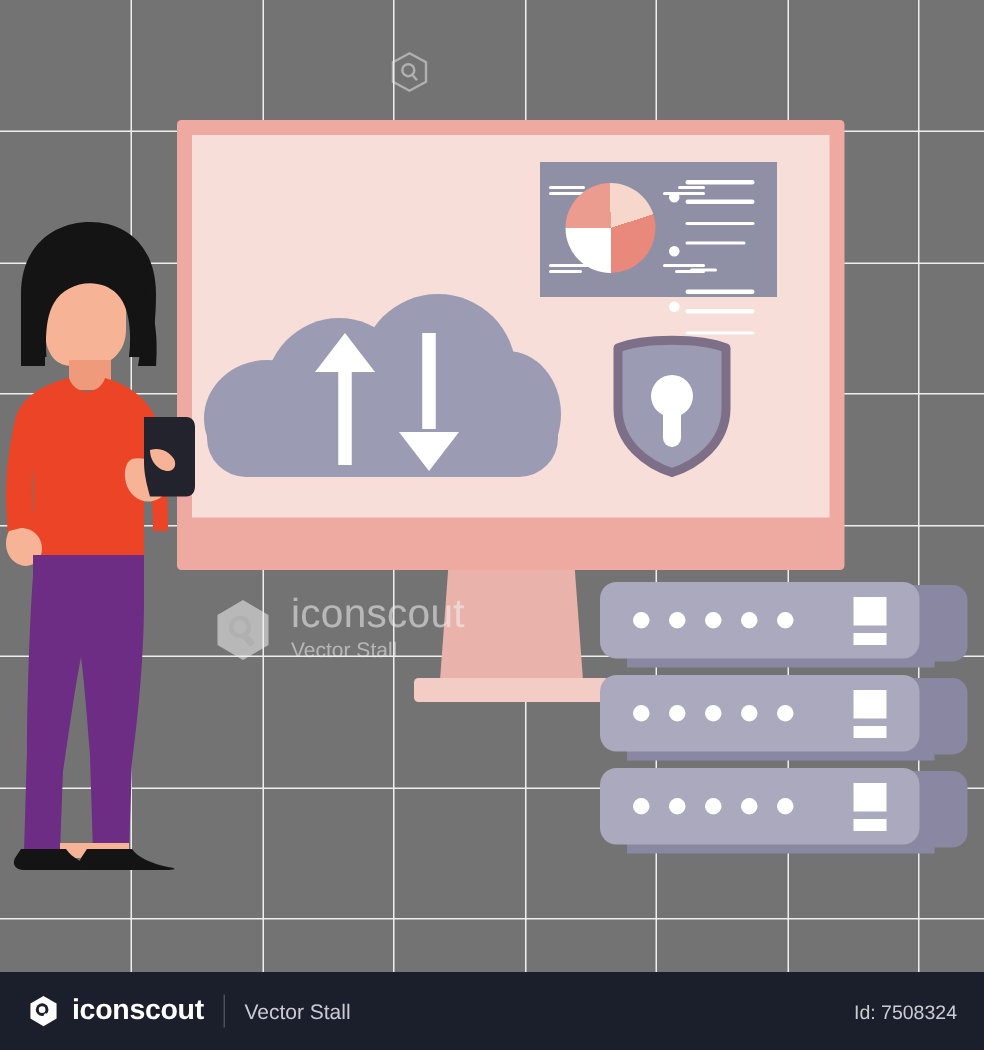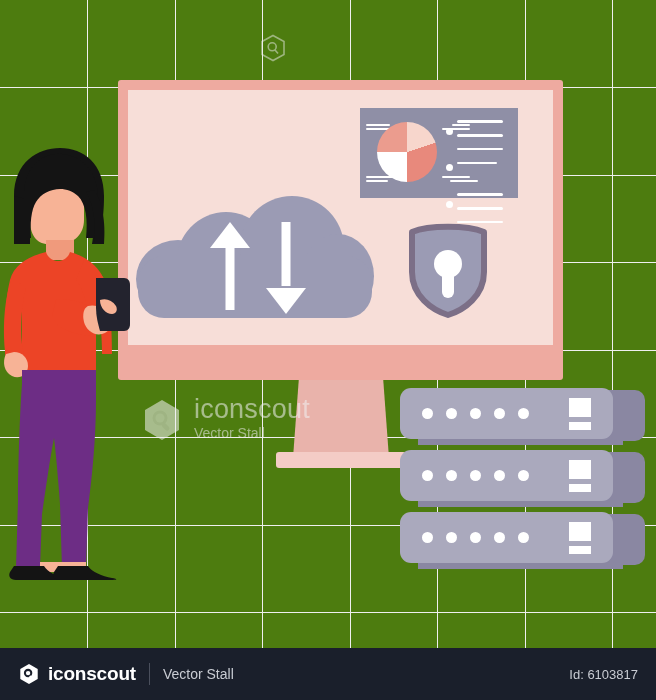--- a/index.html
+++ b/index.html
@@ -5,21 +5,21 @@
   * { margin:0; padding:0; box-sizing:border-box; }
   html, body {
     width:656px; height:700px;
     font-family:"Liberation Sans", sans-serif;
     background:#ffffff;
     overflow:hidden;
   }
   .stage {
     position:relative;
     width:656px; height:700px;
-    background:#4d7c0f;
+    background:#737373;
   }
 
   
   .grid { position:absolute; inset:0 0 52px 0; pointer-events:none; }
   .grid .v { position:absolute; top:0; bottom:0; width:1px; background:#efefef; }
   .grid .h { position:absolute; left:0; right:0; height:1px; background:#efefef; }
 
   
   .hexmark { position:absolute; opacity:.5; }
   .hexmark svg { display:block; }
@@ -373,16 +373,16 @@
       <svg class="footer-logo" viewBox="0 0 24 24">
         <path d="M12 1 L21.5 6.5 L21.5 17.5 L12 23 L2.5 17.5 L2.5 6.5 Z" fill="#ffffff"></path>
         <circle cx="11" cy="11" r="4.6" fill="#1a1f2b"></circle>
         <circle cx="11" cy="11" r="2.4" fill="#ffffff"></circle>
         <rect x="13.6" y="13.2" width="5.2" height="2.6" rx="1.3" transform="rotate(45 13.6 13.2)" fill="#ffffff"></rect>
       </svg>
       <span class="footer-name">iconscout</span>
     </div>
     <div class="footer-div"></div>
     <span class="footer-sub">Vector Stall</span>
-    <span class="footer-id">Id: 6103817</span>
+    <span class="footer-id">Id: 7508324</span>
   </div>
 
 </div>
 
 </body></html>

